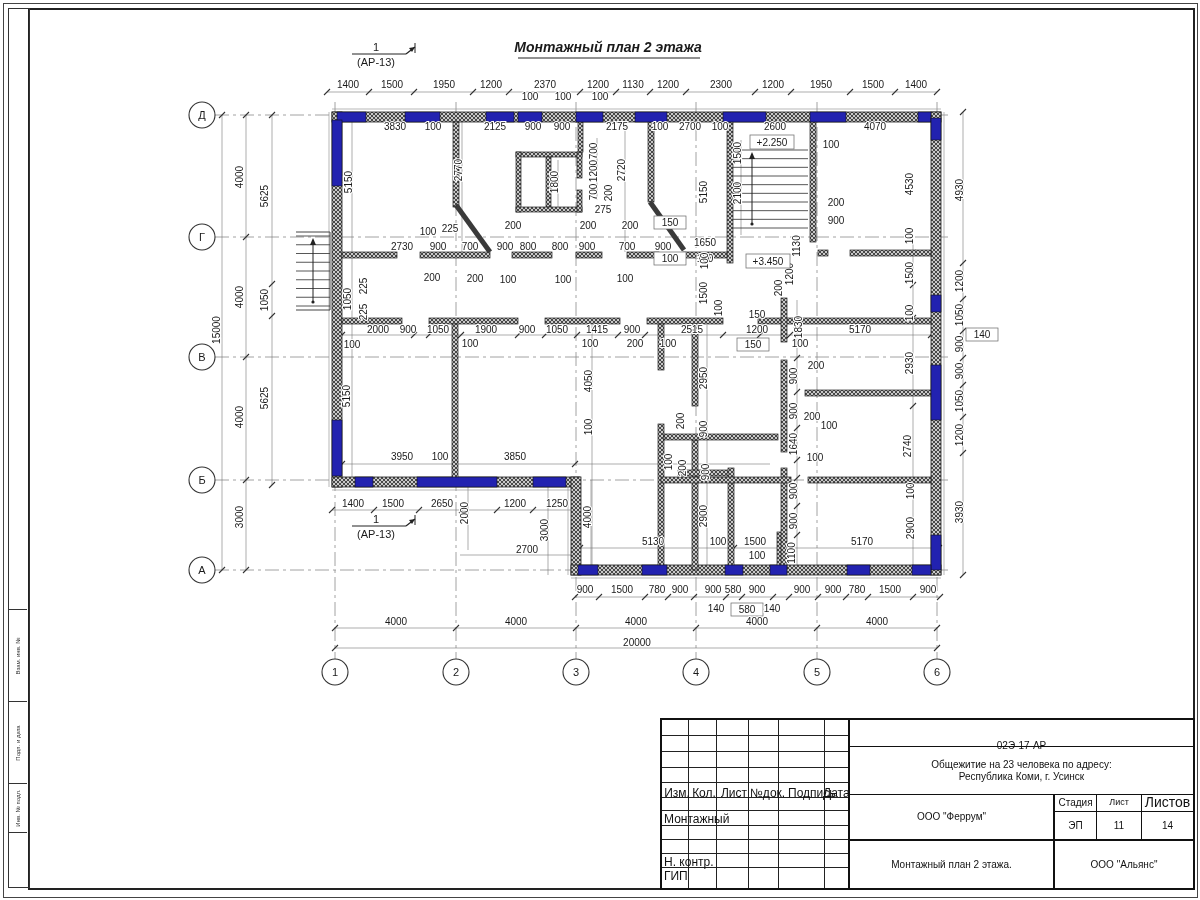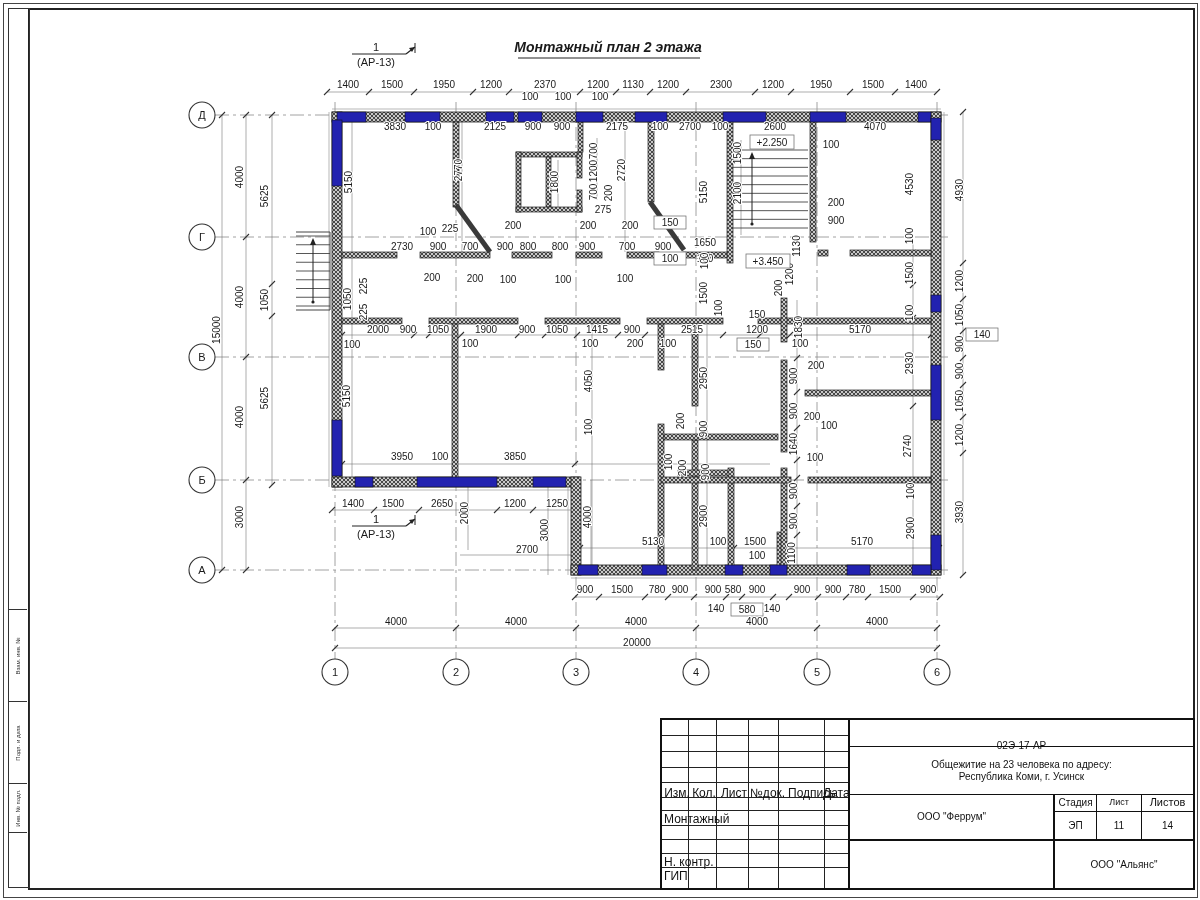--- a/index.html
+++ b/index.html
@@ -546,19 +546,20 @@
     <div class="tb-line" style="left:393px;top:91px;width:138px;height:1px;"></div>
 
     <div class="tb-txt" style="left:188px;top:0;width:343px;height:26px;margin-top:13px;">02Э-17-АР</div>
     <div class="tb-txt" style="left:188px;top:27px;width:343px;height:47px;flex-direction:column;">
       <span>Общежитие на 23 человека по адресу:</span>
       <span>Республика Коми, г. Усинск</span>
     </div>
     <div class="tb-txt" style="left:188px;top:74px;width:203px;height:45px;">ООО "Феррум"</div>
     <div class="tb-txt" style="left:393px;top:74px;width:41px;height:17px;font-size:10px;">Стадия</div>
     <div class="tb-txt" style="left:435px;top:74px;width:44px;height:17px;font-size:9px;">Лист</div>
-    <div class="tb-txt" style="left:480px;top:74px;width:51px;height:17px;font-size:11px;">Листов</div>
+    <div class="tb-txt" style="left:480px;top:74px;width:51px;height:17px;font-size:14px;">Листов</div>
     <div class="tb-txt" style="left:393px;top:92px;width:41px;height:27px;">ЭП</div>
     <div class="tb-txt" style="left:435px;top:92px;width:44px;height:27px;">11</div>
     <div class="tb-txt" style="left:480px;top:92px;width:51px;height:27px;">14</div>
+    <div class="tb-txt" style="left:188px;top:121px;width:203px;height:47px;">Монтажный план 2 этажа.</div>
     <div class="tb-txt" style="left:393px;top:121px;width:138px;height:47px;">ООО "Альянс"</div>
   </div>
 </div>
 
 </body></html>

